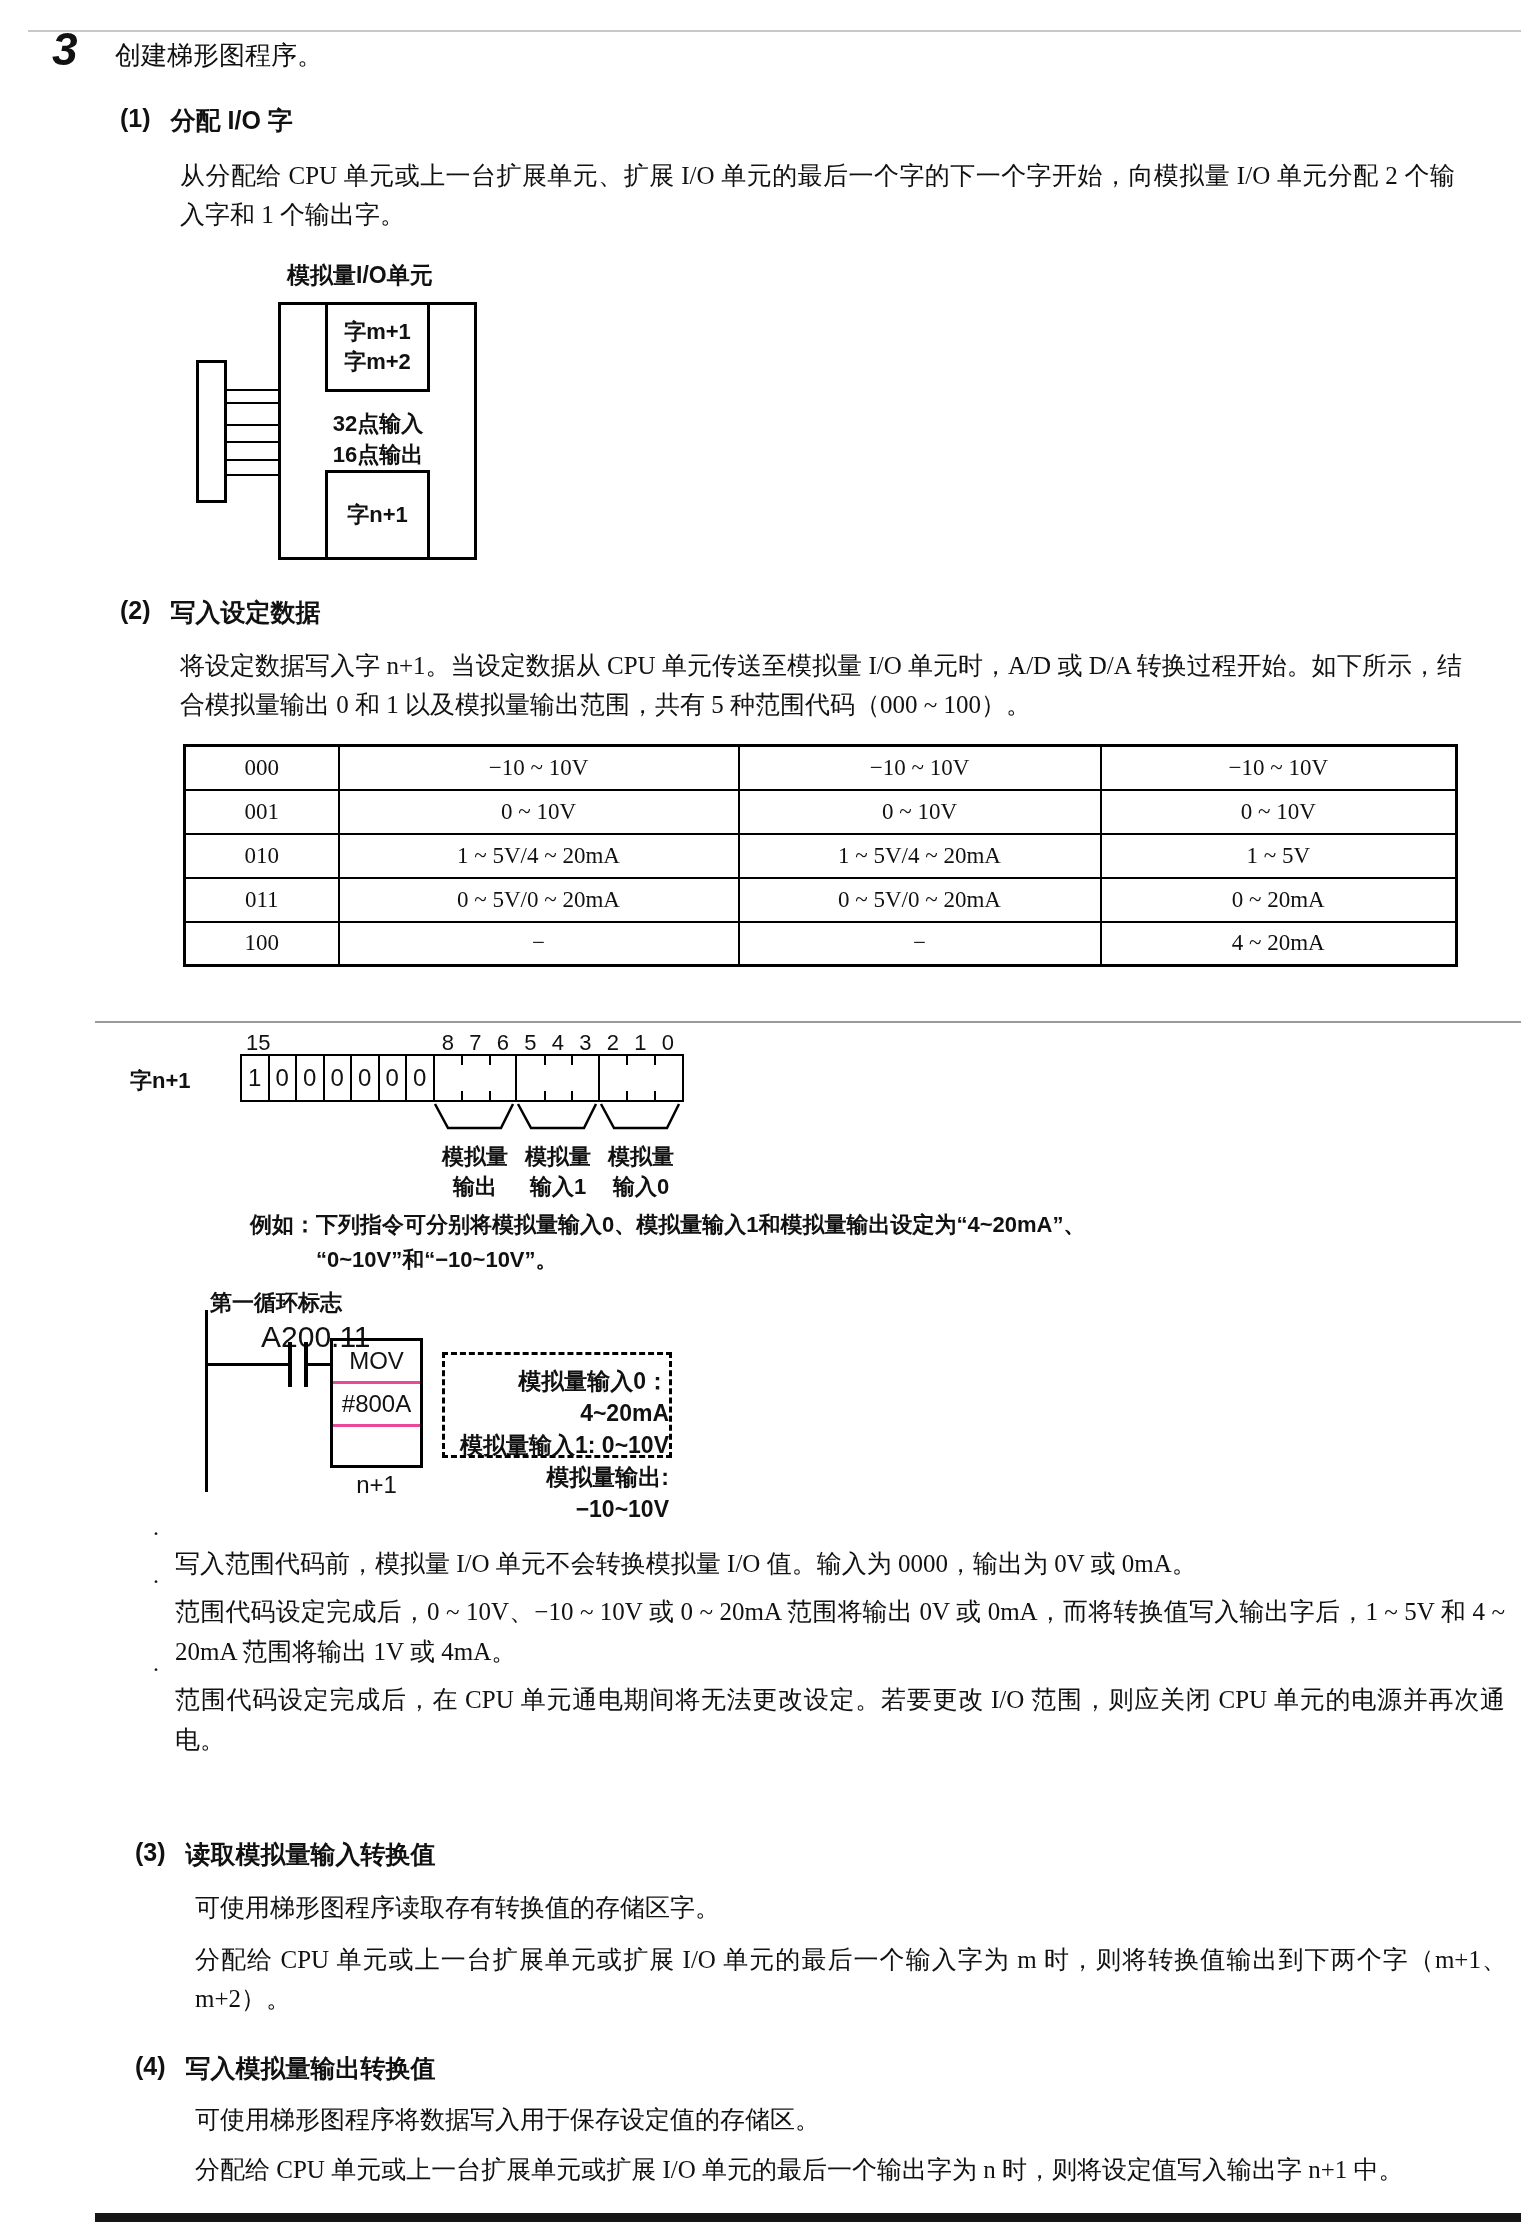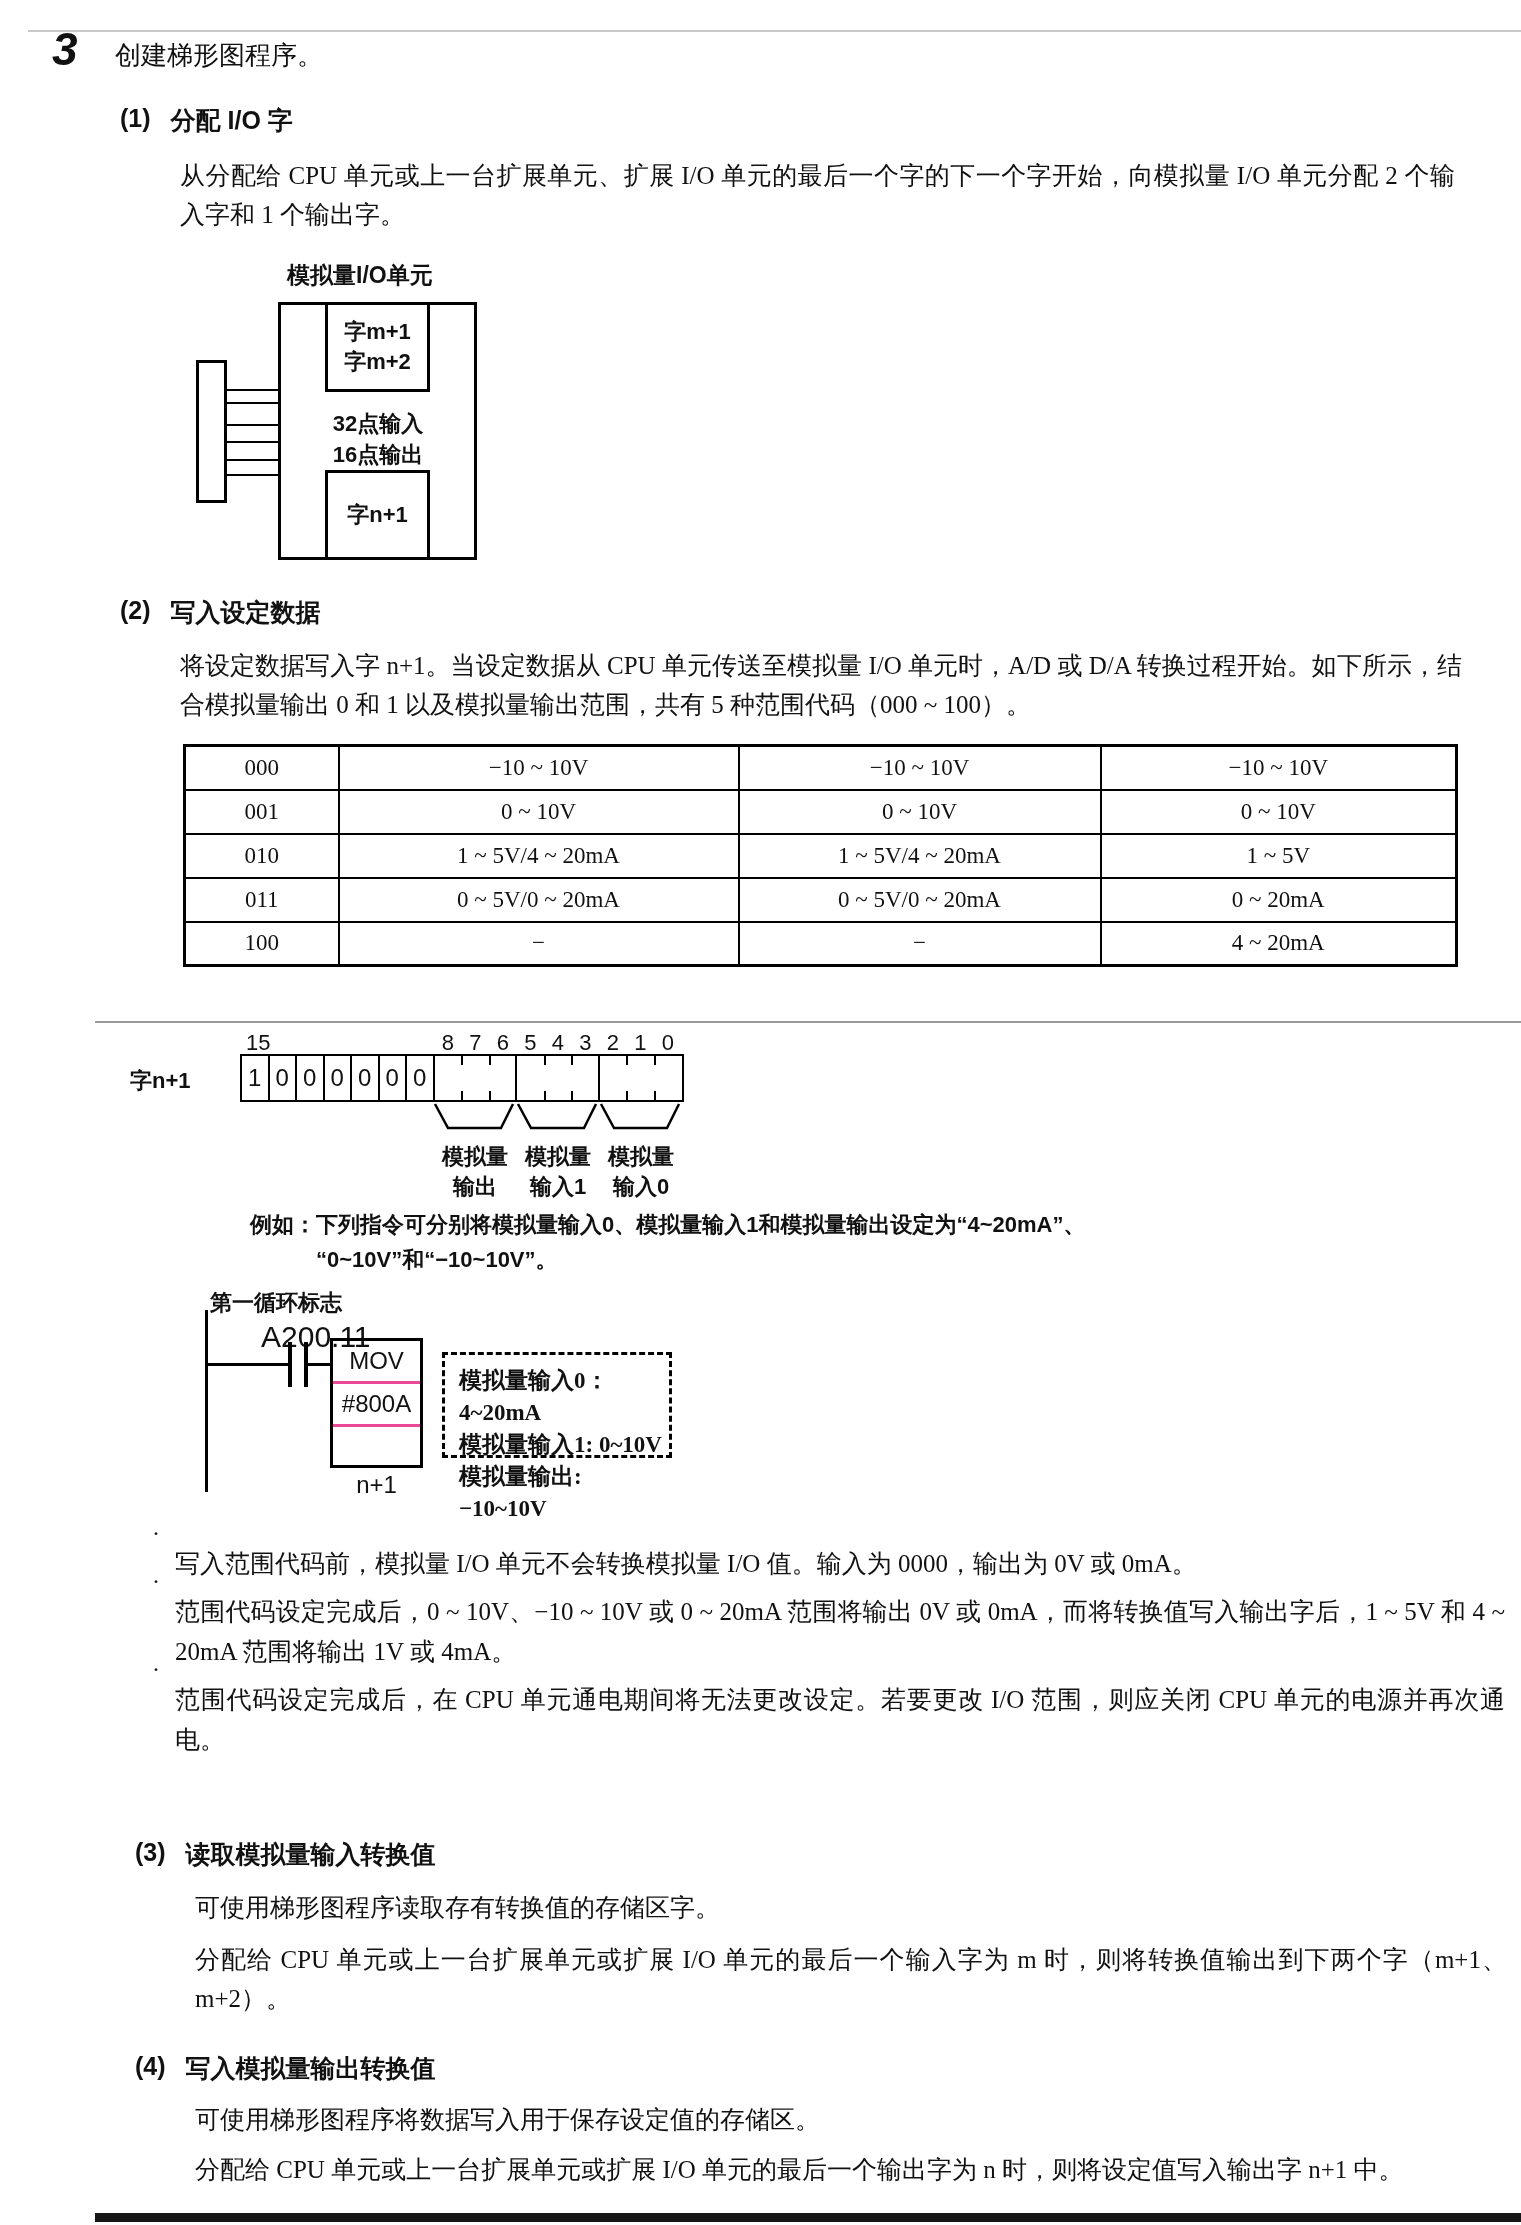--- a/index.html
+++ b/index.html
@@ -33,21 +33,21 @@
   .bitnums span{width:27.5px;text-align:center;font-family:"Liberation Sans",sans-serif;font-size:22px;}
   .grouplabel{width:90px;text-align:center;font-family:"Liberation Sans",sans-serif;font-weight:bold;
               font-size:22px;line-height:30px;}
   
   .ladder-line{background:#000;}
   .movbox{border:3px solid #000;box-sizing:border-box;}
   .movbox .row{height:43px;display:flex;align-items:center;justify-content:center;
                font-family:"Liberation Sans",sans-serif;font-size:24px;border-bottom:3px solid #ec4899;box-sizing:border-box;}
   .movbox .row:last-child{border-bottom:none;height:41px;margin-top:37px;}
   .dashedbox{border:3px dashed #000;box-sizing:border-box;padding:10px 0 0 14px;
-             font-family:Liberation Serif, serif;font-weight:bold;font-size:23px;line-height:32px;}
+             font-family:Liberation Sans, sans-serif;font-weight:bold;font-size:23px;line-height:32px;text-align:right;}
   .bullet-item{position:absolute;left:152px;display:flex;}
   .bullet-dot{width:23px;font-size:24px;flex:0 0 23px;}
   .bullet-text{width:1330px;font-size:25px;line-height:40px;text-align:justify;margin-top:24px;}
 </style>
 </head>
 <body>
 
 <div id="page">
 
   <div class="abs rule" style="left:28px;right:0;top:30px;"></div>

